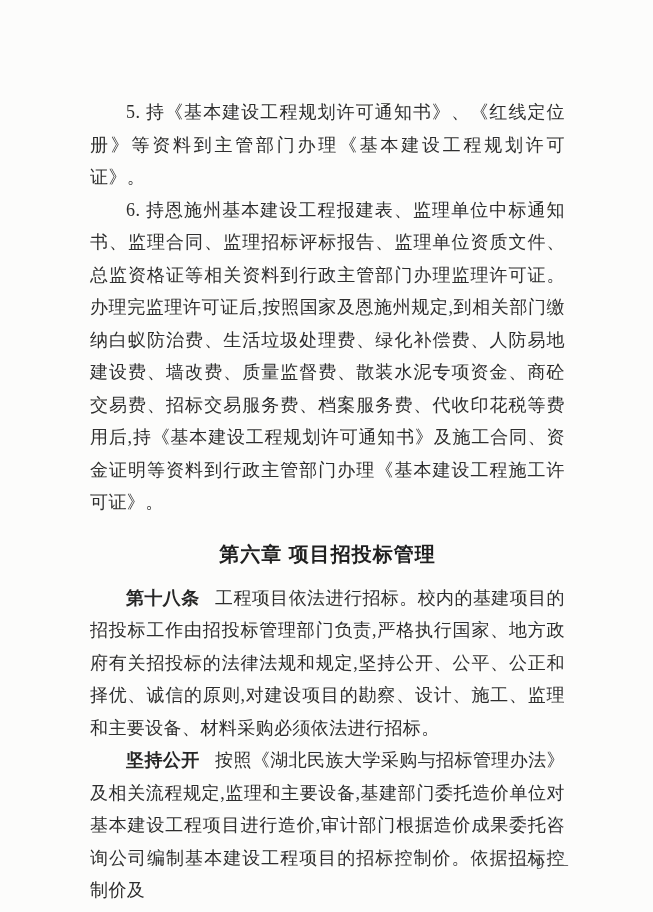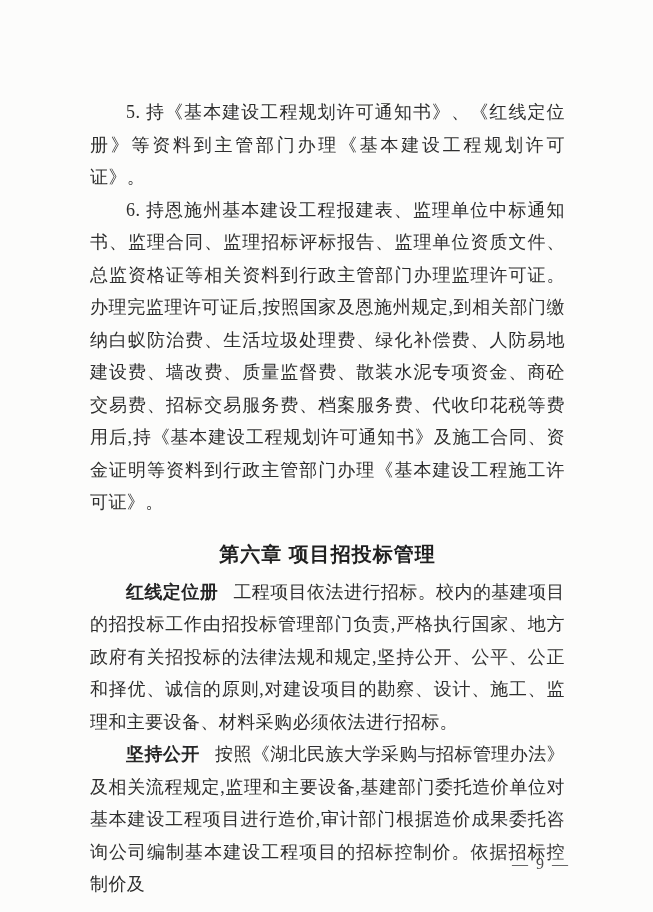--- a/index.html
+++ b/index.html
@@ -30,21 +30,21 @@
     text-align: justify;
     text-align-last: left;
   }
   .chapter-heading {
     font-family: "Liberation Sans", "DejaVu Sans", sans-serif;
     font-size: 20px;
     font-weight: bold;
     color: #1f1f1f;
     text-align: center;
     letter-spacing: 1px;
-    margin: 20px 0 7px 0;
+    margin: 20px 0 13px 0;
     line-height: 30px;
   }
   .article-label {
     font-weight: bold;
     color: #262626;
     margin-right: 0.85em;
   }
   .page-number {
     position: absolute;
     top: 855px;
@@ -61,21 +61,21 @@
 <div class="page">
   <div class="body-text">
 
     <p class="para">5. 持《基本建设工程规划许可通知书》、《红线定位册》等资料到主管部门办理《基本建设工程规划许可证》。</p>
 
     <p class="para">6. 持恩施州基本建设工程报建表、监理单位中标通知书、监理合同、监理招标评标报告、监理单位资质文件、总监资格证等相关资料到行政主管部门办理监理许可证。办理完监理许可证后,按照国家及恩施州规定,到相关部门缴纳白蚁防治费、生活垃圾处理费、绿化补偿费、人防易地建设费、墙改费、质量监督费、散装水泥专项资金、商砼交易费、招标交易服务费、档案服务费、代收印花税等费用后,持《基本建设工程规划许可通知书》及施工合同、资金证明等资料到行政主管部门办理《基本建设工程施工许可证》。</p>
 
     <h2 class="chapter-heading">第六章 项目招投标管理</h2>
 
     <p class="para">
-      <span class="article-label">红线定位册</span><span>工程项目依法进行招标。校内的基建项目的招投标工作由招投标管理部门负责,严格执行国家、地方政府有关招投标的法律法规和规定,坚持公开、公平、公正和择优、诚信的原则,对建设项目的勘察、设计、施工、监理和主要设备、材料采购必须依法进行招标。</span>
+      <span class="article-label">第十八条</span><span>工程项目依法进行招标。校内的基建项目的招投标工作由招投标管理部门负责,严格执行国家、地方政府有关招投标的法律法规和规定,坚持公开、公平、公正和择优、诚信的原则,对建设项目的勘察、设计、施工、监理和主要设备、材料采购必须依法进行招标。</span>
     </p>
 
     <p class="para">
       <span class="article-label">坚持公开</span><span>按照《湖北民族大学采购与招标管理办法》及相关流程规定,监理和主要设备,基建部门委托造价单位对基本建设工程项目进行造价,审计部门根据造价成果委托咨询公司编制基本建设工程项目的招标控制价。依据招标控制价及</span>
     </p>
 
   </div>
 
   <div class="page-number">— 9 —</div>
 </div>

